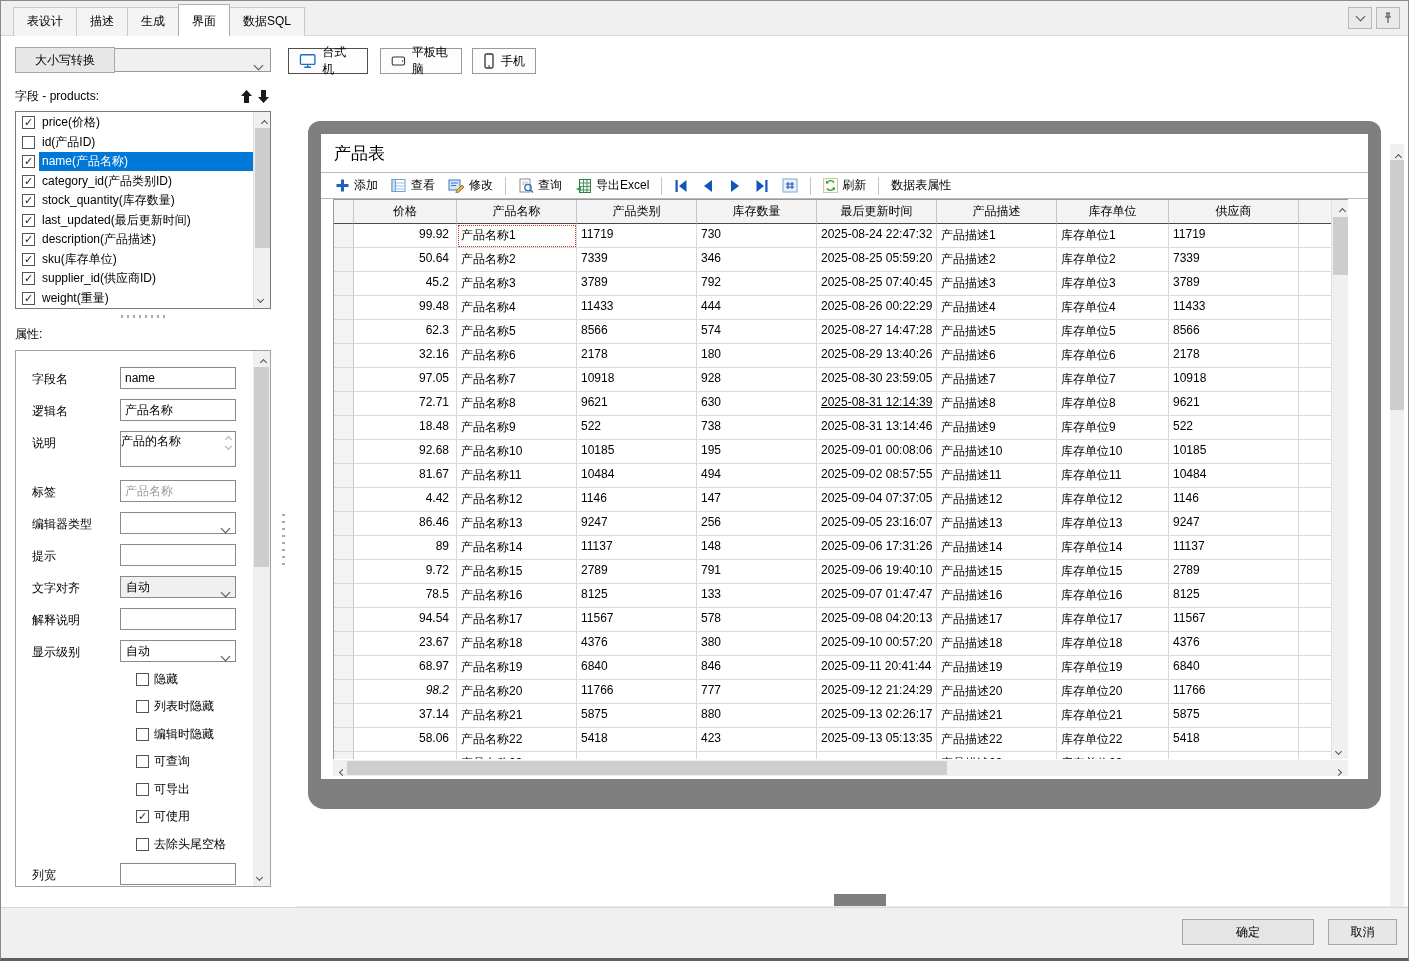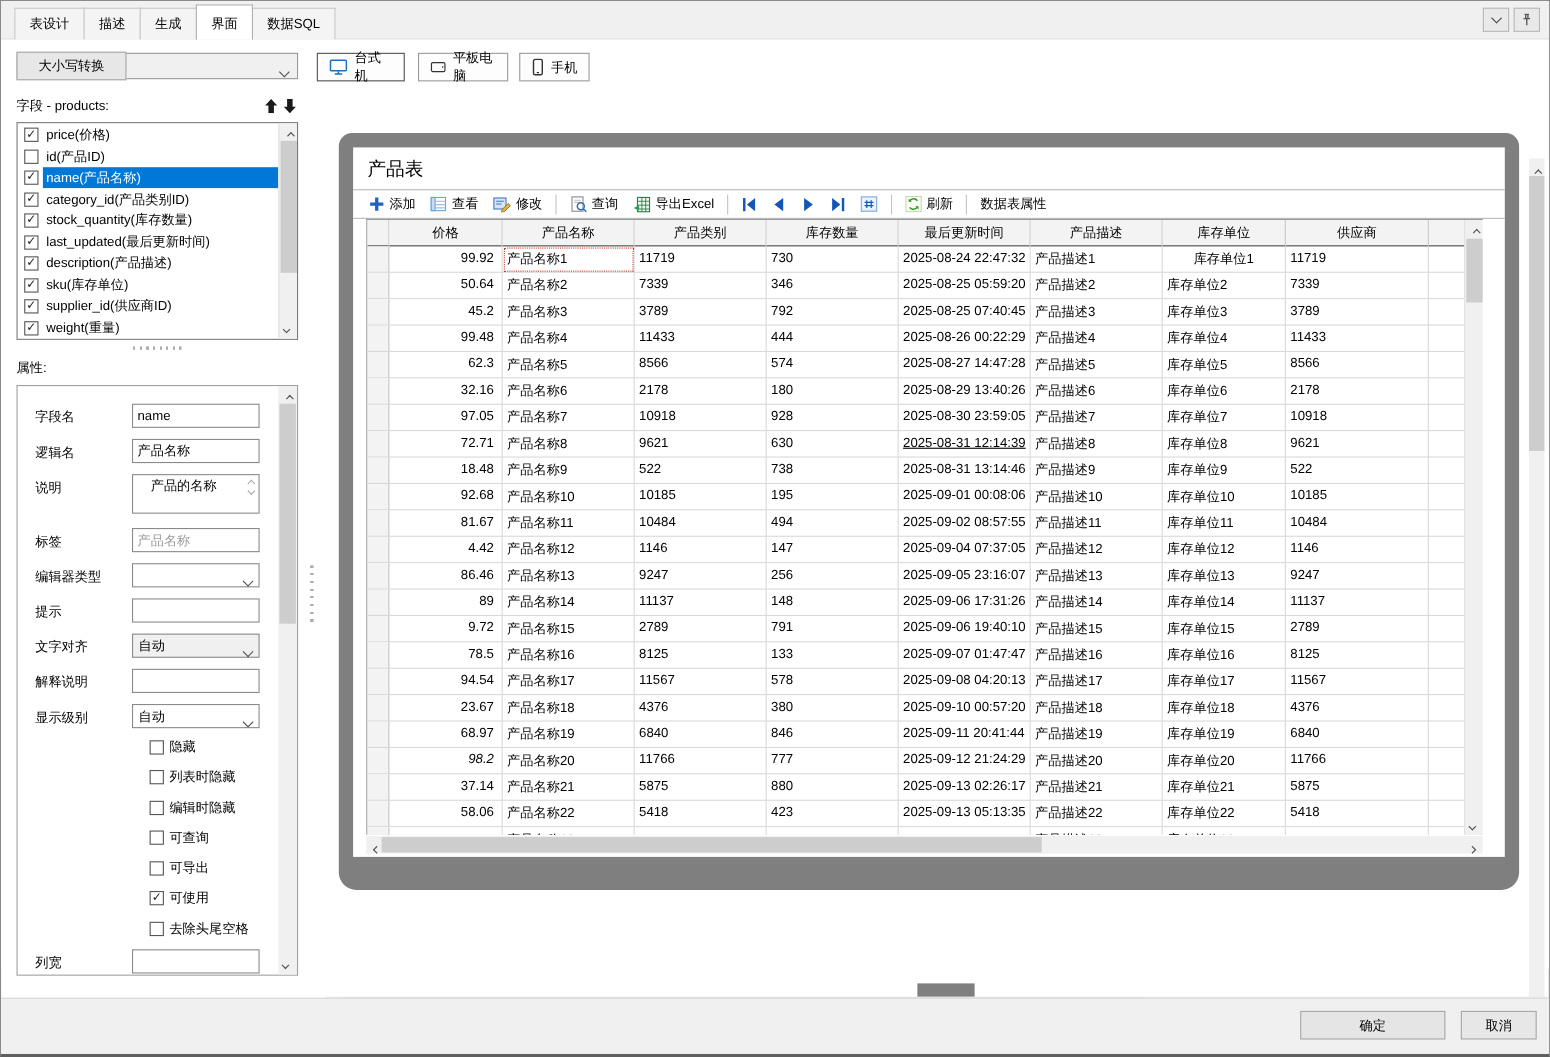--- a/index.html
+++ b/index.html
@@ -52,21 +52,21 @@
   .vtrack .up { position:absolute; top:3px; left:4px; }
   .vtrack .dn { position:absolute; bottom:3px; left:4px; }
   .vtrack .thumb { position:absolute; left:1px; width:15px; background:#cdcdcd; }
   .grip-h { width:44px; height:3px; margin:6px auto 0 auto; background:repeating-linear-gradient(90deg,#a9a9a9 0 2px,transparent 2px 6px); }
   .props-label { margin-top:8px; }
   .props { margin-top:7px; height:537px; border:1px solid #a0a0a0; position:relative; padding:16px 0 0 16px; }
   .prop-row { display:flex; margin-bottom:10px; }
   .prop-row .plabel { width:88px; padding-top:4px; flex:0 0 auto; }
   .tinput { width:116px; height:22px; border:1px solid #8a8a8a; background:#fff; padding:0 4px; font-family:inherit; font-size:12px; color:#000; }
   .tinput::placeholder { color:#9a9a9a; opacity:1; }
-  .tarea { width:116px; height:36px; border:1px solid #8a8a8a; background:#fff; padding:1px 14px 0 16px; font-family:inherit; font-size:12px; resize:none; position:relative; }
+  .tarea { width:116px; height:36px; border:1px solid #8a8a8a; background:#fff; padding:1px 14px 0 0; font-family:inherit; font-size:12px; resize:none; position:relative; }
   .tarea-wrap { position:relative; width:116px; }
   .tarea-spin { position:absolute; right:2px; top:3px; display:flex; flex-direction:column; gap:5px; align-items:center; width:12px; color:#999; }
   .pcombo { width:116px; height:22px; border:1px solid #8a8a8a; background:#f0f0f0; display:flex; align-items:center; padding:0 5px; position:relative; }
   .pcombo.white { background:#fff; }
   .pcombo .chevwrap { position:absolute; right:6px; top:8px; }
   .opt-block { margin-left:104px; display:flex; flex-direction:column; gap:13.5px; margin-top:4px; margin-bottom:12px; }
   .opt-row { display:flex; align-items:center; gap:5px; height:14px; }
   .props .vtrack { border-left:none; }
   .case-btn { position:absolute; left:0px; top:857px; width:100px; height:26px; background:#e7e7e7; border:1px solid #a7a7a7; display:flex; align-items:center; justify-content:center; }
 
@@ -467,21 +467,21 @@
                 <div class="gcell" style="width: 33px;"></div>
               </div>
             <div class="grow">
                 <div class="gcell rowhdr" style="width: 20px;"></div>
                 <div class="gcell num" style="width: 103px;">99.92</div>
                 <div class="gcell cell-sel" style="width: 120px;">产品名称1</div>
                 <div class="gcell" style="width: 120px;">11719</div>
                 <div class="gcell" style="width: 120px;">730</div>
                 <div class="gcell" style="width: 120px;">2025-08-24 22:47:32</div>
                 <div class="gcell" style="width: 120px;">产品描述1</div>
-                <div class="gcell" style="width: 112px; text-align: center;">库存单位1</div>
+                <div class="gcell" style="width: 112px;">库存单位1</div>
                 <div class="gcell" style="width: 130px;">11719</div>
                 <div class="gcell" style="width: 33px;"></div>
               </div>
               <div class="grow">
                 <div class="gcell rowhdr" style="width: 20px;"></div>
                 <div class="gcell num" style="width: 103px;">50.64</div>
                 <div class="gcell" style="width: 120px;">产品名称2</div>
                 <div class="gcell" style="width: 120px;">7339</div>
                 <div class="gcell" style="width: 120px;">346</div>
                 <div class="gcell" style="width: 120px;">2025-08-25 05:59:20</div>

